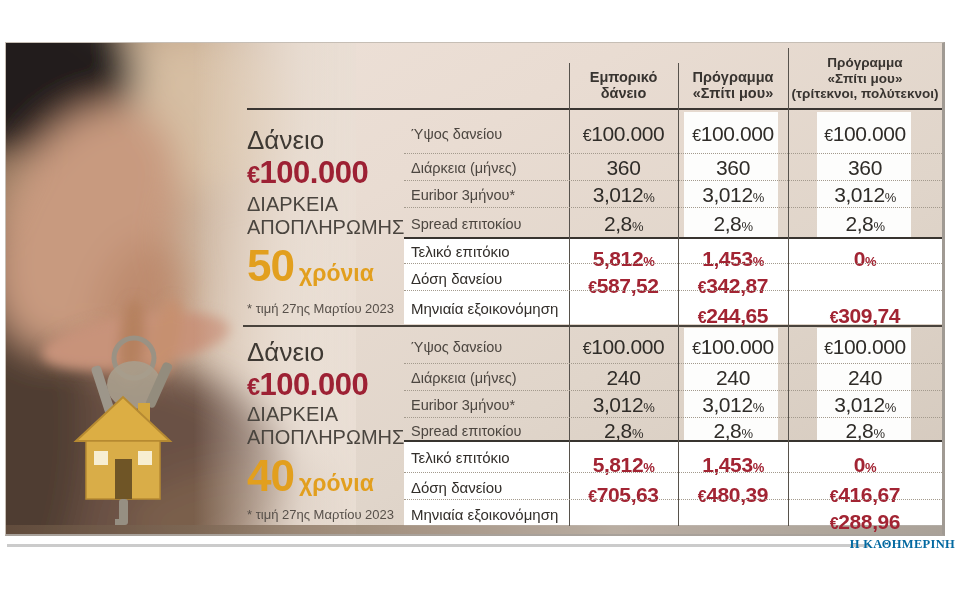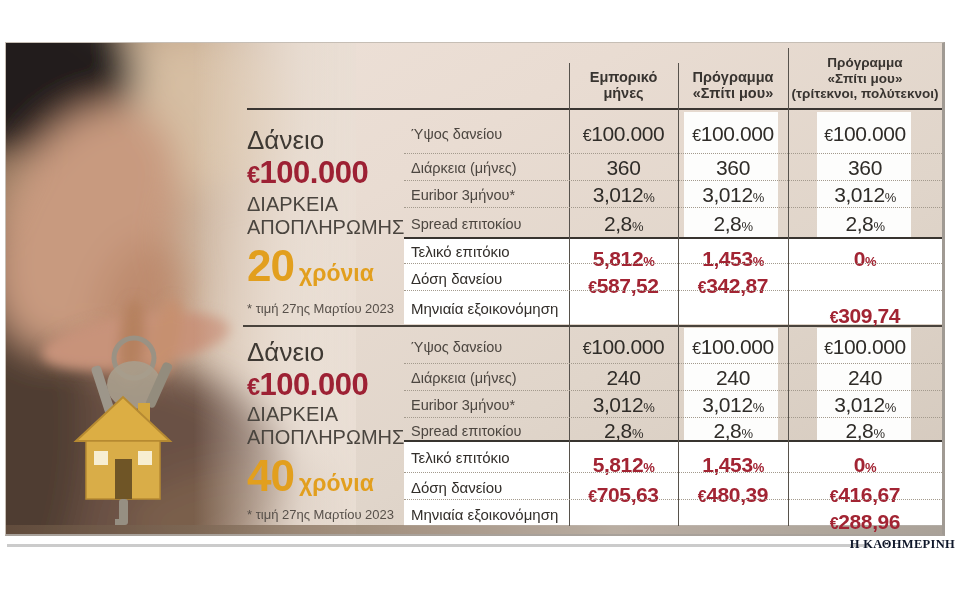--- a/index.html
+++ b/index.html
@@ -63,21 +63,21 @@
   .rv0{left:165px;width:109px;}
   .rv1{left:274px;width:110px;}
   .rv2{left:384px;width:154px;}
   .row.hl .rlabel{font-weight:normal;color:#322e2a;font-size:15px;}
   .row.hl .rval{color:#a22433;font-weight:bold;margin-top:8px;}
   .cur{font-size:76%;}
   .pct{font-size:62%;}
 
   
   .footline{position:absolute;left:7px;top:544px;width:862px;height:3px;background:#cbcbcb;}
-  .brand{position:absolute;top:537px;right:5px;font-size:12.5px;font-weight:bold;color:#0f172a;
+  .brand{position:absolute;top:537px;right:5px;font-size:12.5px;font-weight:bold;color:#0369a1;
     letter-spacing:.3px;font-family:"Liberation Serif","DejaVu Serif",serif;}
 </style>
 </head>
 <body>
 
 <div class="stage">
   <div class="graphic">
 
     <div class="photo">
       <svg width="350" height="491" viewBox="0 0 350 491">
@@ -138,32 +138,32 @@
     <div class="hlband hb2"></div>
     <div class="floorstrip"></div>
 
     <div class="underline"></div>
     <div class="tsep"></div>
     <div class="vline v1"></div>
     <div class="vline v2"></div>
     <div class="vline v3"></div>
 
     <div class="colhead ch1">Εμπορικό
-μήνες</div>
+δάνειο</div>
     <div class="colhead ch2">Πρόγραμμα
 «Σπίτι μου»</div>
     <div class="colhead ch3">Πρόγραμμα
 «Σπίτι μου»
 (τρίτεκνοι, πολύτεκνοι)</div>
 
     <div class="lp-loan" style="top:82px">Δάνειο</div>
     <div class="lp-amount val" style="top:112px"><span class="cur">€</span>100.000</div>
     <div class="lp-dur" style="top:150px">ΔΙΑΡΚΕΙΑ
 ΑΠΟΠΛΗΡΩΜΗΣ</div>
-    <div class="lp-years" style="top:198px"><span class="lp-years-num">20</span><span class="lp-years-unit">χρόνια</span></div>
+    <div class="lp-years" style="top:198px"><span class="lp-years-num">50</span><span class="lp-years-unit">χρόνια</span></div>
     <div class="lp-note" style="top:258px">* τιμή 27ης Μαρτίου 2023</div>
 
     <div class="lp-loan" style="top:294px">Δάνειο</div>
     <div class="lp-amount val" style="top:324px"><span class="cur">€</span>100.000</div>
     <div class="lp-dur" style="top:360px">ΔΙΑΡΚΕΙΑ
 ΑΠΟΠΛΗΡΩΜΗΣ</div>
     <div class="lp-years" style="top:408px"><span class="lp-years-num">40</span><span class="lp-years-unit">χρόνια</span></div>
     <div class="lp-note" style="top:464px">* τιμή 27ης Μαρτίου 2023</div>
 
     <div class="row" style="top:71px;height:39px">
@@ -197,20 +197,21 @@
       <div class="rval rv2 val">0<span class="pct">%</span></div>
     </div>
     <div class="row hl dotted" style="top:220px;height:27px">
       <div class="rlabel">Δόση δανείου</div>
       <div class="rval rv0 val"><span class="cur">€</span>587,52</div>
       <div class="rval rv1 val"><span class="cur">€</span>342,87</div>
     </div>
     <div class="row hl dotted" style="top:247px;height:33px">
       <div class="rlabel">Μηνιαία εξοικονόμηση</div>
       <div class="rval rv0 val"></div>
+      <div class="rval rv1 val"><span class="cur">€</span>244,65</div>
       <div class="rval rv2 val"><span class="cur">€</span>309,74</div>
     </div>
 
     <div class="row" style="top:287px;height:33px">
       <div class="rlabel">Ύψος δανείου</div>
       <div class="rval rv0 val"><span class="cur">€</span>100.000</div>
       <div class="rval rv1 val"><span class="cur">€</span>100.000</div>
       <div class="rval rv2 val"><span class="cur">€</span>100.000</div>
     </div>
     <div class="row dotted" style="top:320px;height:27px">

